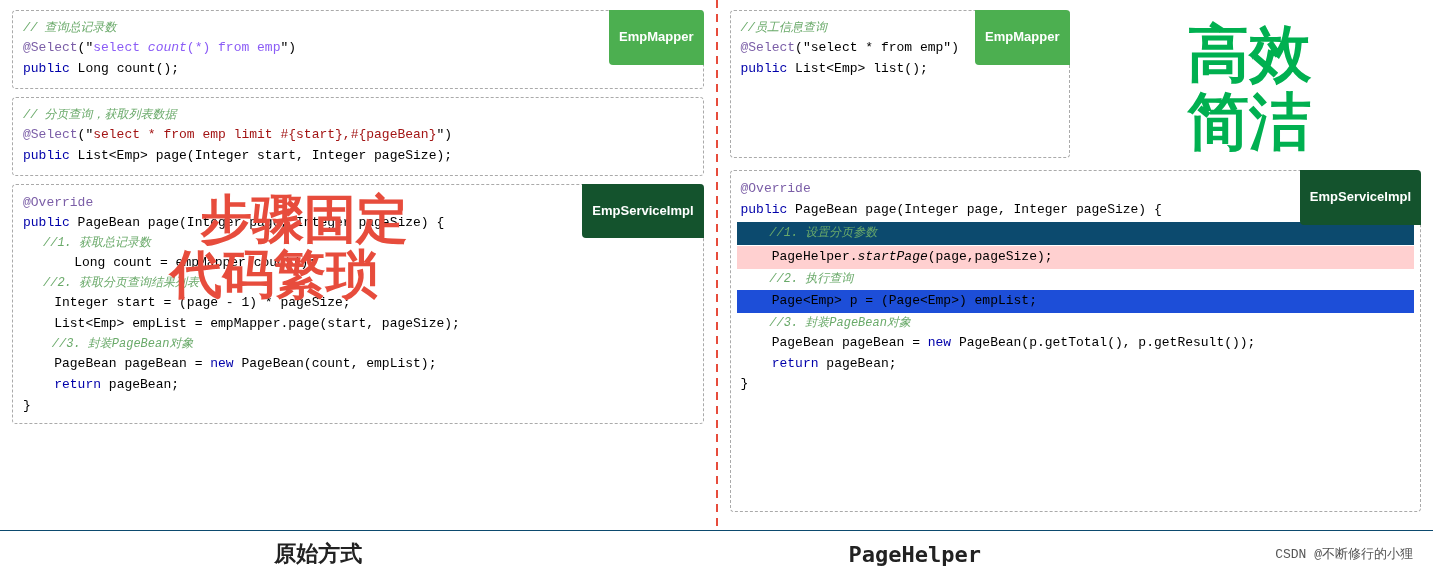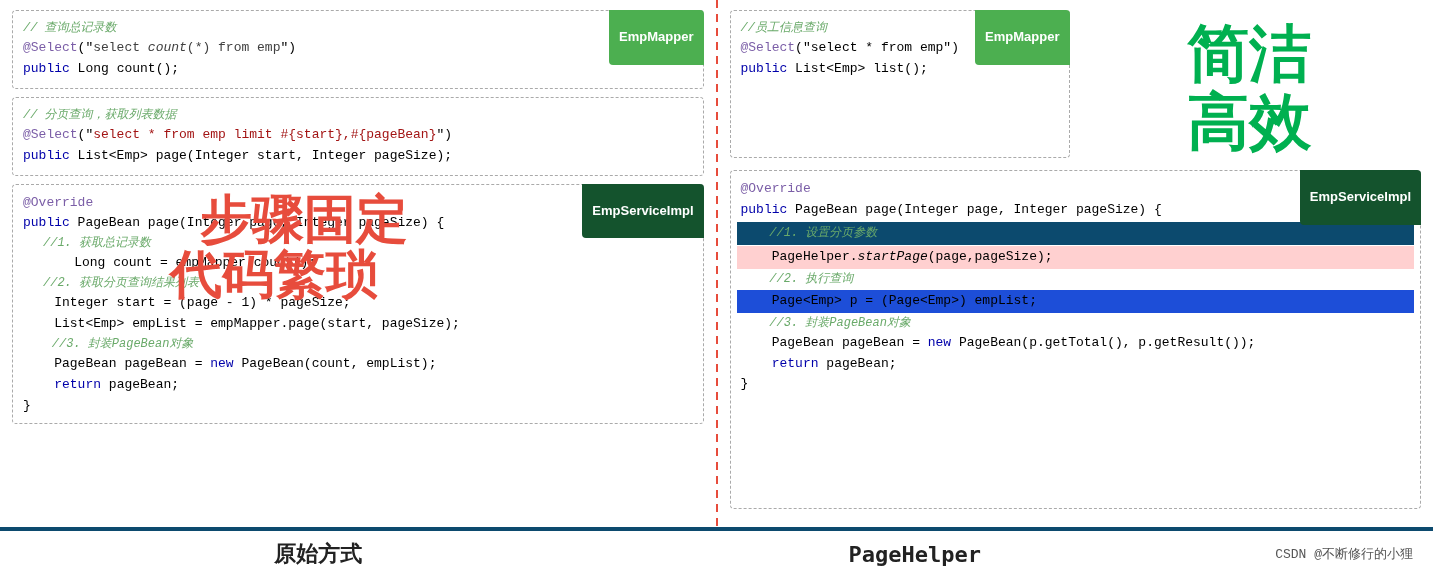--- a/index.html
+++ b/index.html
@@ -84,21 +84,21 @@
       font-size: 58px;
       text-align: center;
     }
 
     .footer {
       display: flex;
       justify-content: space-between;
       align-items: center;
       padding: 8px 20px;
       background: #fff;
-      border-top: 4px solid #0c4a6e;
+      border-top: 1px solid #0c4a6e;
     }
 
     .footer-title {
       font-family: 'SimHei', 'Microsoft YaHei', monospace;
       font-size: 22px;
       font-weight: bold;
       color: #222;
     }
 
     .footer-left { flex: 1; text-align: center; }
@@ -119,21 +119,21 @@
 </head>
 <body>
 
 <div class="main-container">
 
   <div class="panel" style="position:relative;">
 
     <div class="code-box">
       <span class="badge badge-green">EmpMapper</span>
       <div class="comment">// 查询总记录数</div>
-      <div><span class="annotation">@Select</span><span>("</span><span style="color:#404040">select <span style="font-style:italic">count</span>(*) from emp</span><span>")</span></div>
+      <div><span class="annotation">@Select</span><span>("</span><span style="color:#8b5cf6">select <span style="font-style:italic">count</span>(*) from emp</span><span>")</span></div>
       <div><span class="keyword">public</span> Long <span>count();</span></div>
     </div>
 
     <div class="code-box">
       <div class="comment">// 分页查询，获取列表数据</div>
       <div><span class="annotation">@Select</span><span>("</span><span style="color:#a31515">select * from emp limit #{start},#{pageBean}</span><span>")</span></div>
       <div><span class="keyword">public</span> List&lt;Emp&gt; page(Integer start, Integer pageSize);</div>
     </div>
 
     <div class="code-box" style="padding-bottom:6px;">
@@ -162,22 +162,22 @@
     <div style="display:flex; gap:8px;">
 
       <div class="code-box" style="flex:0 0 340px; min-width:0;">
         <span class="badge badge-green">EmpMapper</span>
         <div class="comment">//员工信息查询</div>
         <div><span class="annotation">@Select</span>("select * from emp")</div>
         <div><span class="keyword">public</span> List&lt;Emp&gt; list();</div>
       </div>
 
       <div class="right-hero" style="flex:1; justify-content:flex-start; padding-top:10px;">
+        <div class="overlay-text-green" style="font-size:62px; line-height:1.1;">高效</div>
         <div class="overlay-text-green" style="font-size:62px; line-height:1.1;">简洁</div>
-        <div class="overlay-text-green" style="font-size:62px; line-height:1.1;">高效</div>
       </div>
     </div>
 
     <div class="code-box" style="margin-top:4px; flex:1;">
       <span class="badge badge-orange">EmpServiceImpl</span>
       <div><span class="annotation">@Override</span></div>
       <div><span class="keyword">public</span> PageBean page(Integer page, Integer pageSize) {</div>
       <div style="background:#0c4a6e; margin:1px -4px; padding:1px 4px;">
         <span class="comment">&nbsp;&nbsp;&nbsp;&nbsp;//1. 设置分页参数</span>
       </div>

